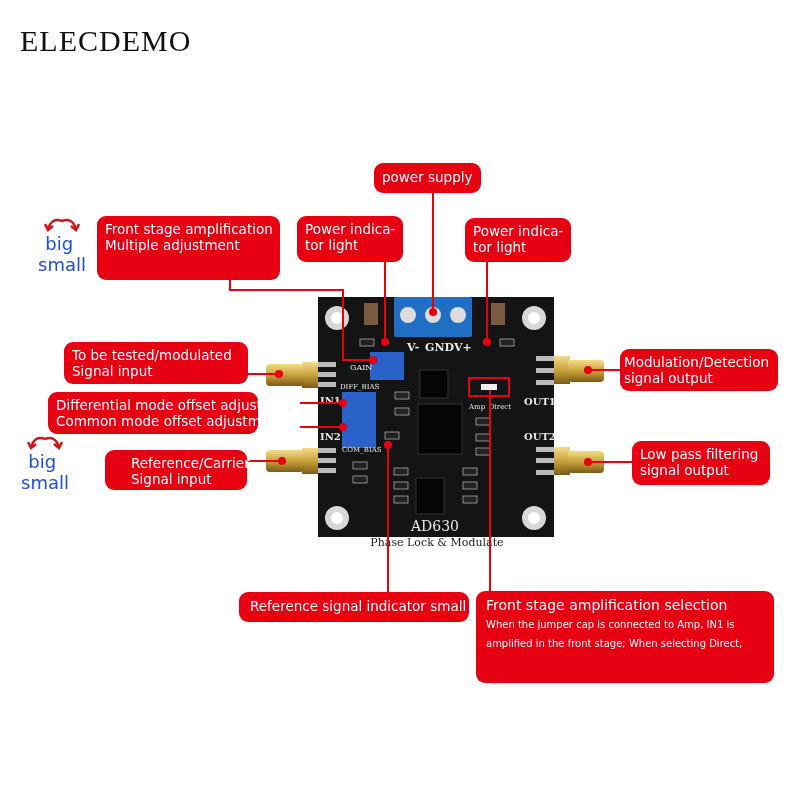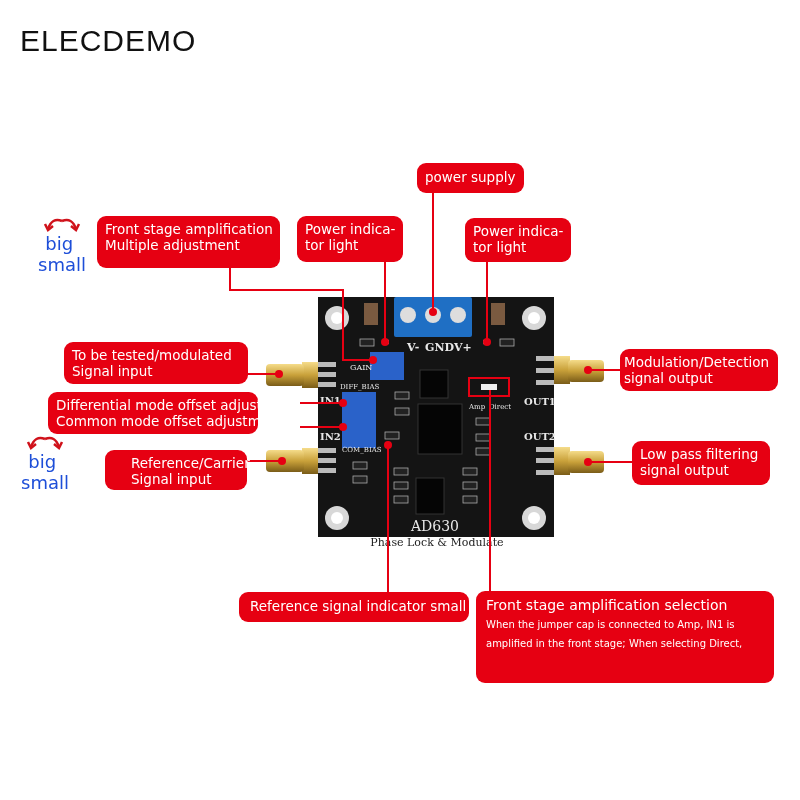--- a/index.html
+++ b/index.html
@@ -1,19 +1,19 @@
 <!DOCTYPE html>
 <html><head>
 <meta charset="utf-8">
 <style>
   html, body { margin:0; padding:0; background:#ffffff; }
   body { width:800px; height:800px; position:relative; overflow:hidden;
          font-family:"DejaVu Sans", "Liberation Sans", sans-serif; }
   .brand { position:absolute; left:20px; top:24px; font-size:30px; color:#111;
-           letter-spacing:1px; font-family:Liberation Sans, sans-serif; }
+           letter-spacing:1px; font-family:Liberation Serif, serif; }
   .callout { position:absolute; background:#e60012; color:#fff; border-radius:9px;
              font-size:13.5px; line-height:16px; padding:5px 8px; box-sizing:border-box;
              white-space:nowrap; }
   .callout .small { font-size:10px; line-height:19px; font-weight:normal; }
   .callout .title { font-size:14px; line-height:20px; }
   .hint { position:absolute; color:#1d4ed8; font-size:18px; text-align:center; width:80px; }
   .hint svg { display:block; margin:0 auto; }
   svg.lines { position:absolute; left:0; top:0; }
   .pcb-label { font-family:"DejaVu Serif", serif; fill:#e8e8e8; }
 </style>
@@ -182,25 +182,25 @@
   <svg width="40" height="18">
     <path d="M6,14 Q10,2 20,6" stroke="#d0121b" stroke-width="2.5" fill="none"></path>
     <path d="M20,6 Q30,2 34,14" stroke="#d0121b" stroke-width="2.5" fill="none"></path>
     <path d="M3,9 L6,15 L11,11" stroke="#d0121b" stroke-width="2.5" fill="none"></path>
     <path d="M29,11 L34,15 L37,9" stroke="#d0121b" stroke-width="2.5" fill="none"></path>
   </svg>
   <span>big</span>&nbsp;
   <span>small</span>
 </div>
 
-<div class="callout" style="left:374px; top:163px; height:30px; padding:6px 8px;margin-left:43px;">
+<div class="callout" style="left:374px; top:163px; height:30px; padding:6px 8px;">
   <span>power supply</span>
 </div>
 
-<div class="callout" style="left:97px; top:216px; width:183px; height:52px;">
+<div class="callout" style="left:97px; top:216px; width:183px; height:64px;">
   <div>Front stage amplification</div>
   <div>Multiple adjustment</div>
 </div>
 
 <div class="callout" style="left:297px; top:216px; width:106px; height:46px;">
   <div>Power indica-</div>
   <div>tor light</div>
 </div>
 
 <div class="callout" style="left:465px; top:218px; width:106px; height:44px;">

